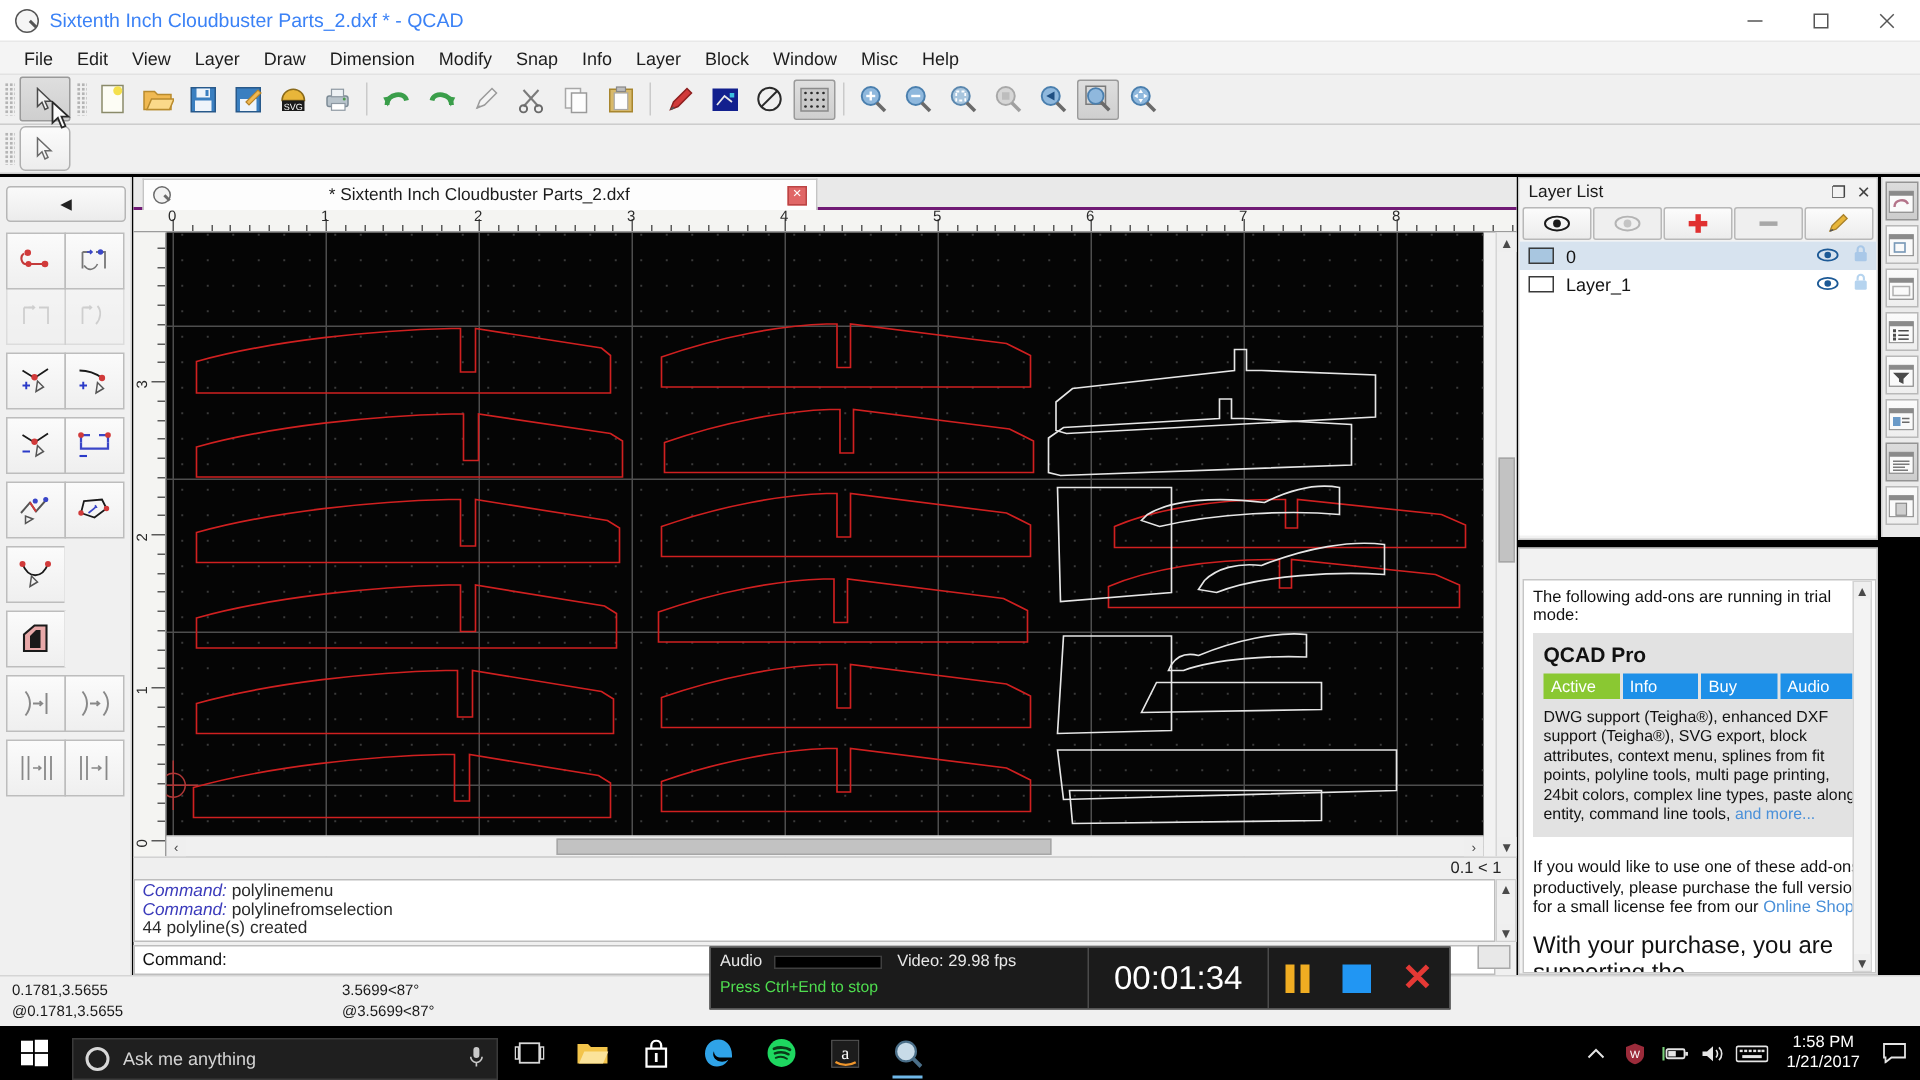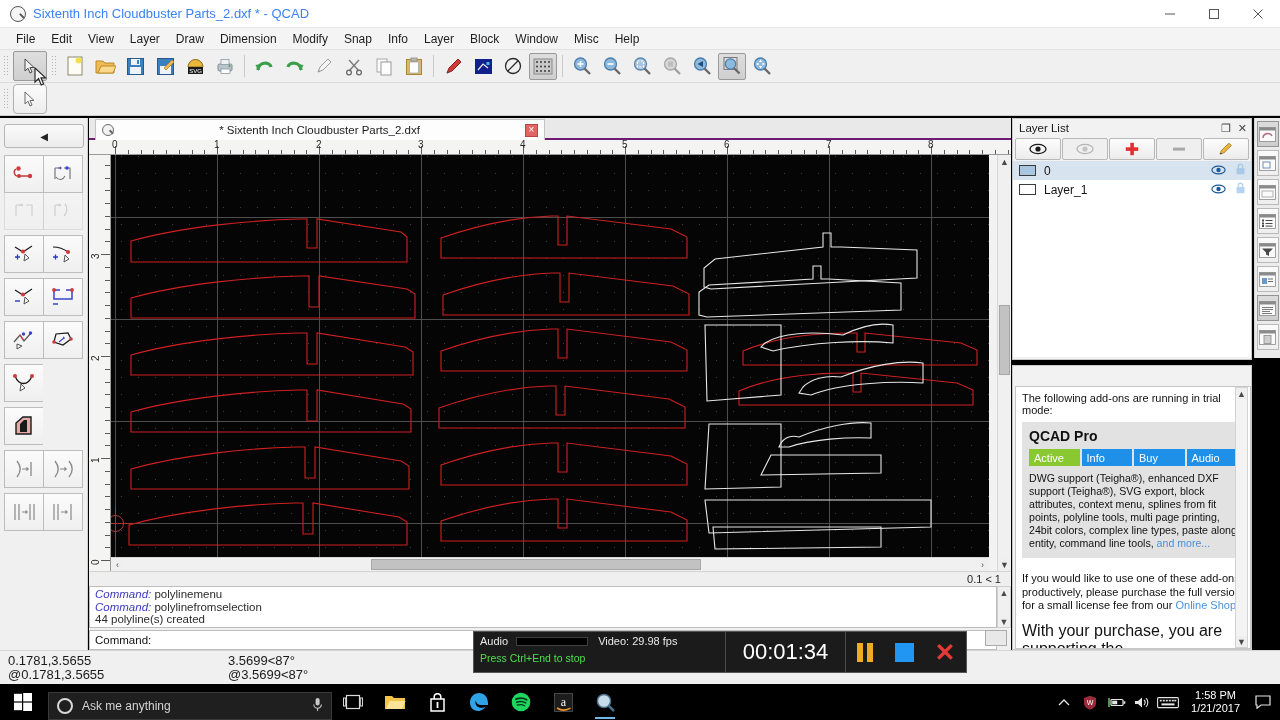--- a/index.html
+++ b/index.html
@@ -269,21 +269,21 @@
   }
   .rail-btn.active { background: linear-gradient(#dcdcdc,#cdcdcd); border-color: #949494; }
 
   
   .statusbar {
     position: absolute; left: 0; top: 650px; width: 1280px; height: 34px;
     background: #f0f0f0; border-top: 1px solid #d5d5d5;
     display: flex; align-items: flex-start;
   }
   .status-cell {
-    font-size: 13px; color: #1a1a1a; padding: 3px 0 0 8px;
+    font-size: 10px; color: #1a1a1a; padding: 3px 0 0 8px;
     line-height: 14px;
   }
   .sc1 { width: 220px; } .sc2 { width: 200px; }
 
   
   .recorder {
     position: absolute; left: 473px; top: 631px; width: 494px; height: 42px;
     background: #1b1b1b; border: 1px solid #555;
     display: flex; align-items: stretch;
   }

